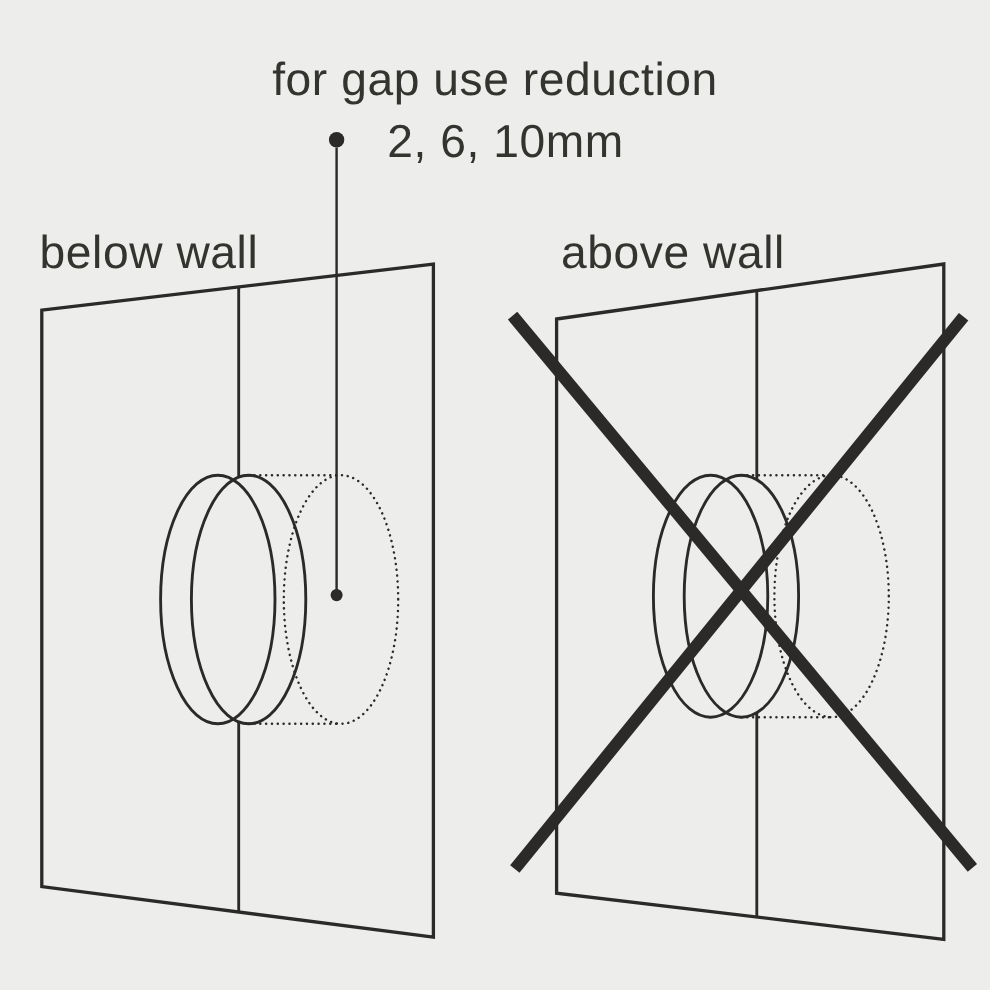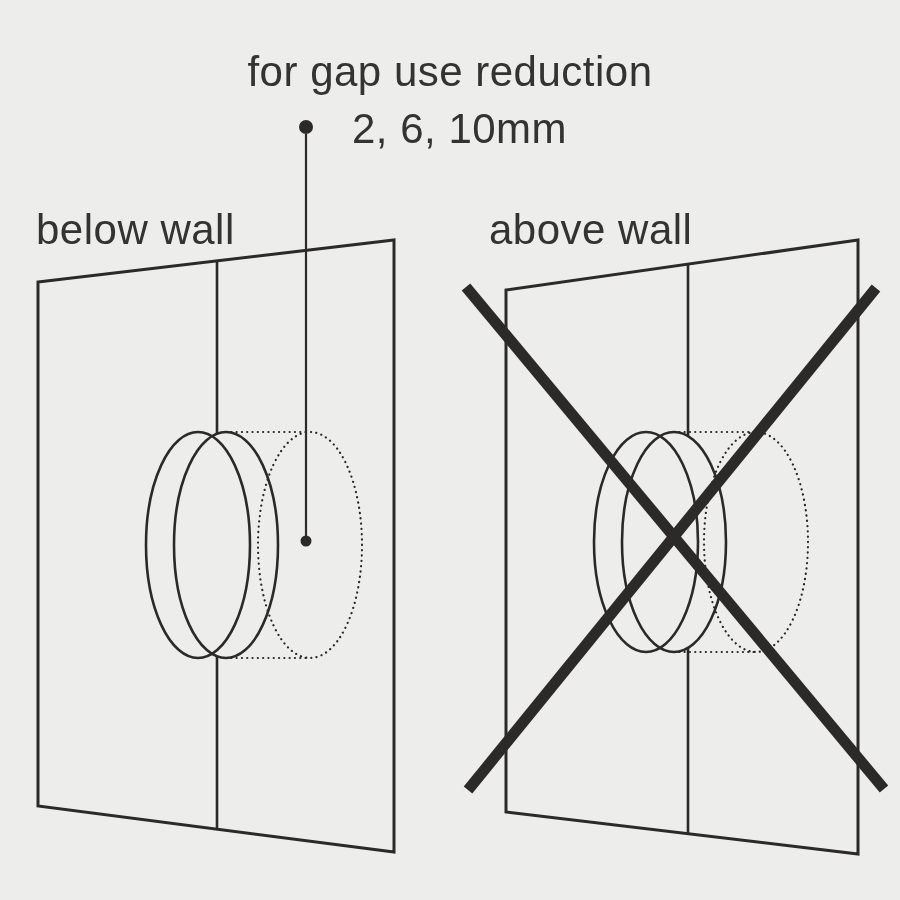--- a/index.html
+++ b/index.html
@@ -39,21 +39,21 @@
   }
   .subtitle {
     left: 352px;
     top: 105px;
   }
   .label-left {
     left: 36px;
     top: 206px;
   }
   .label-right {
-    left: 489px;
+    left: 510px;
     top: 206px;
   }
 </style>
 </head>
 <body>
 
 <div class="canvas">
 
   <svg width="900" height="900" viewBox="0 0 900 900">
 

